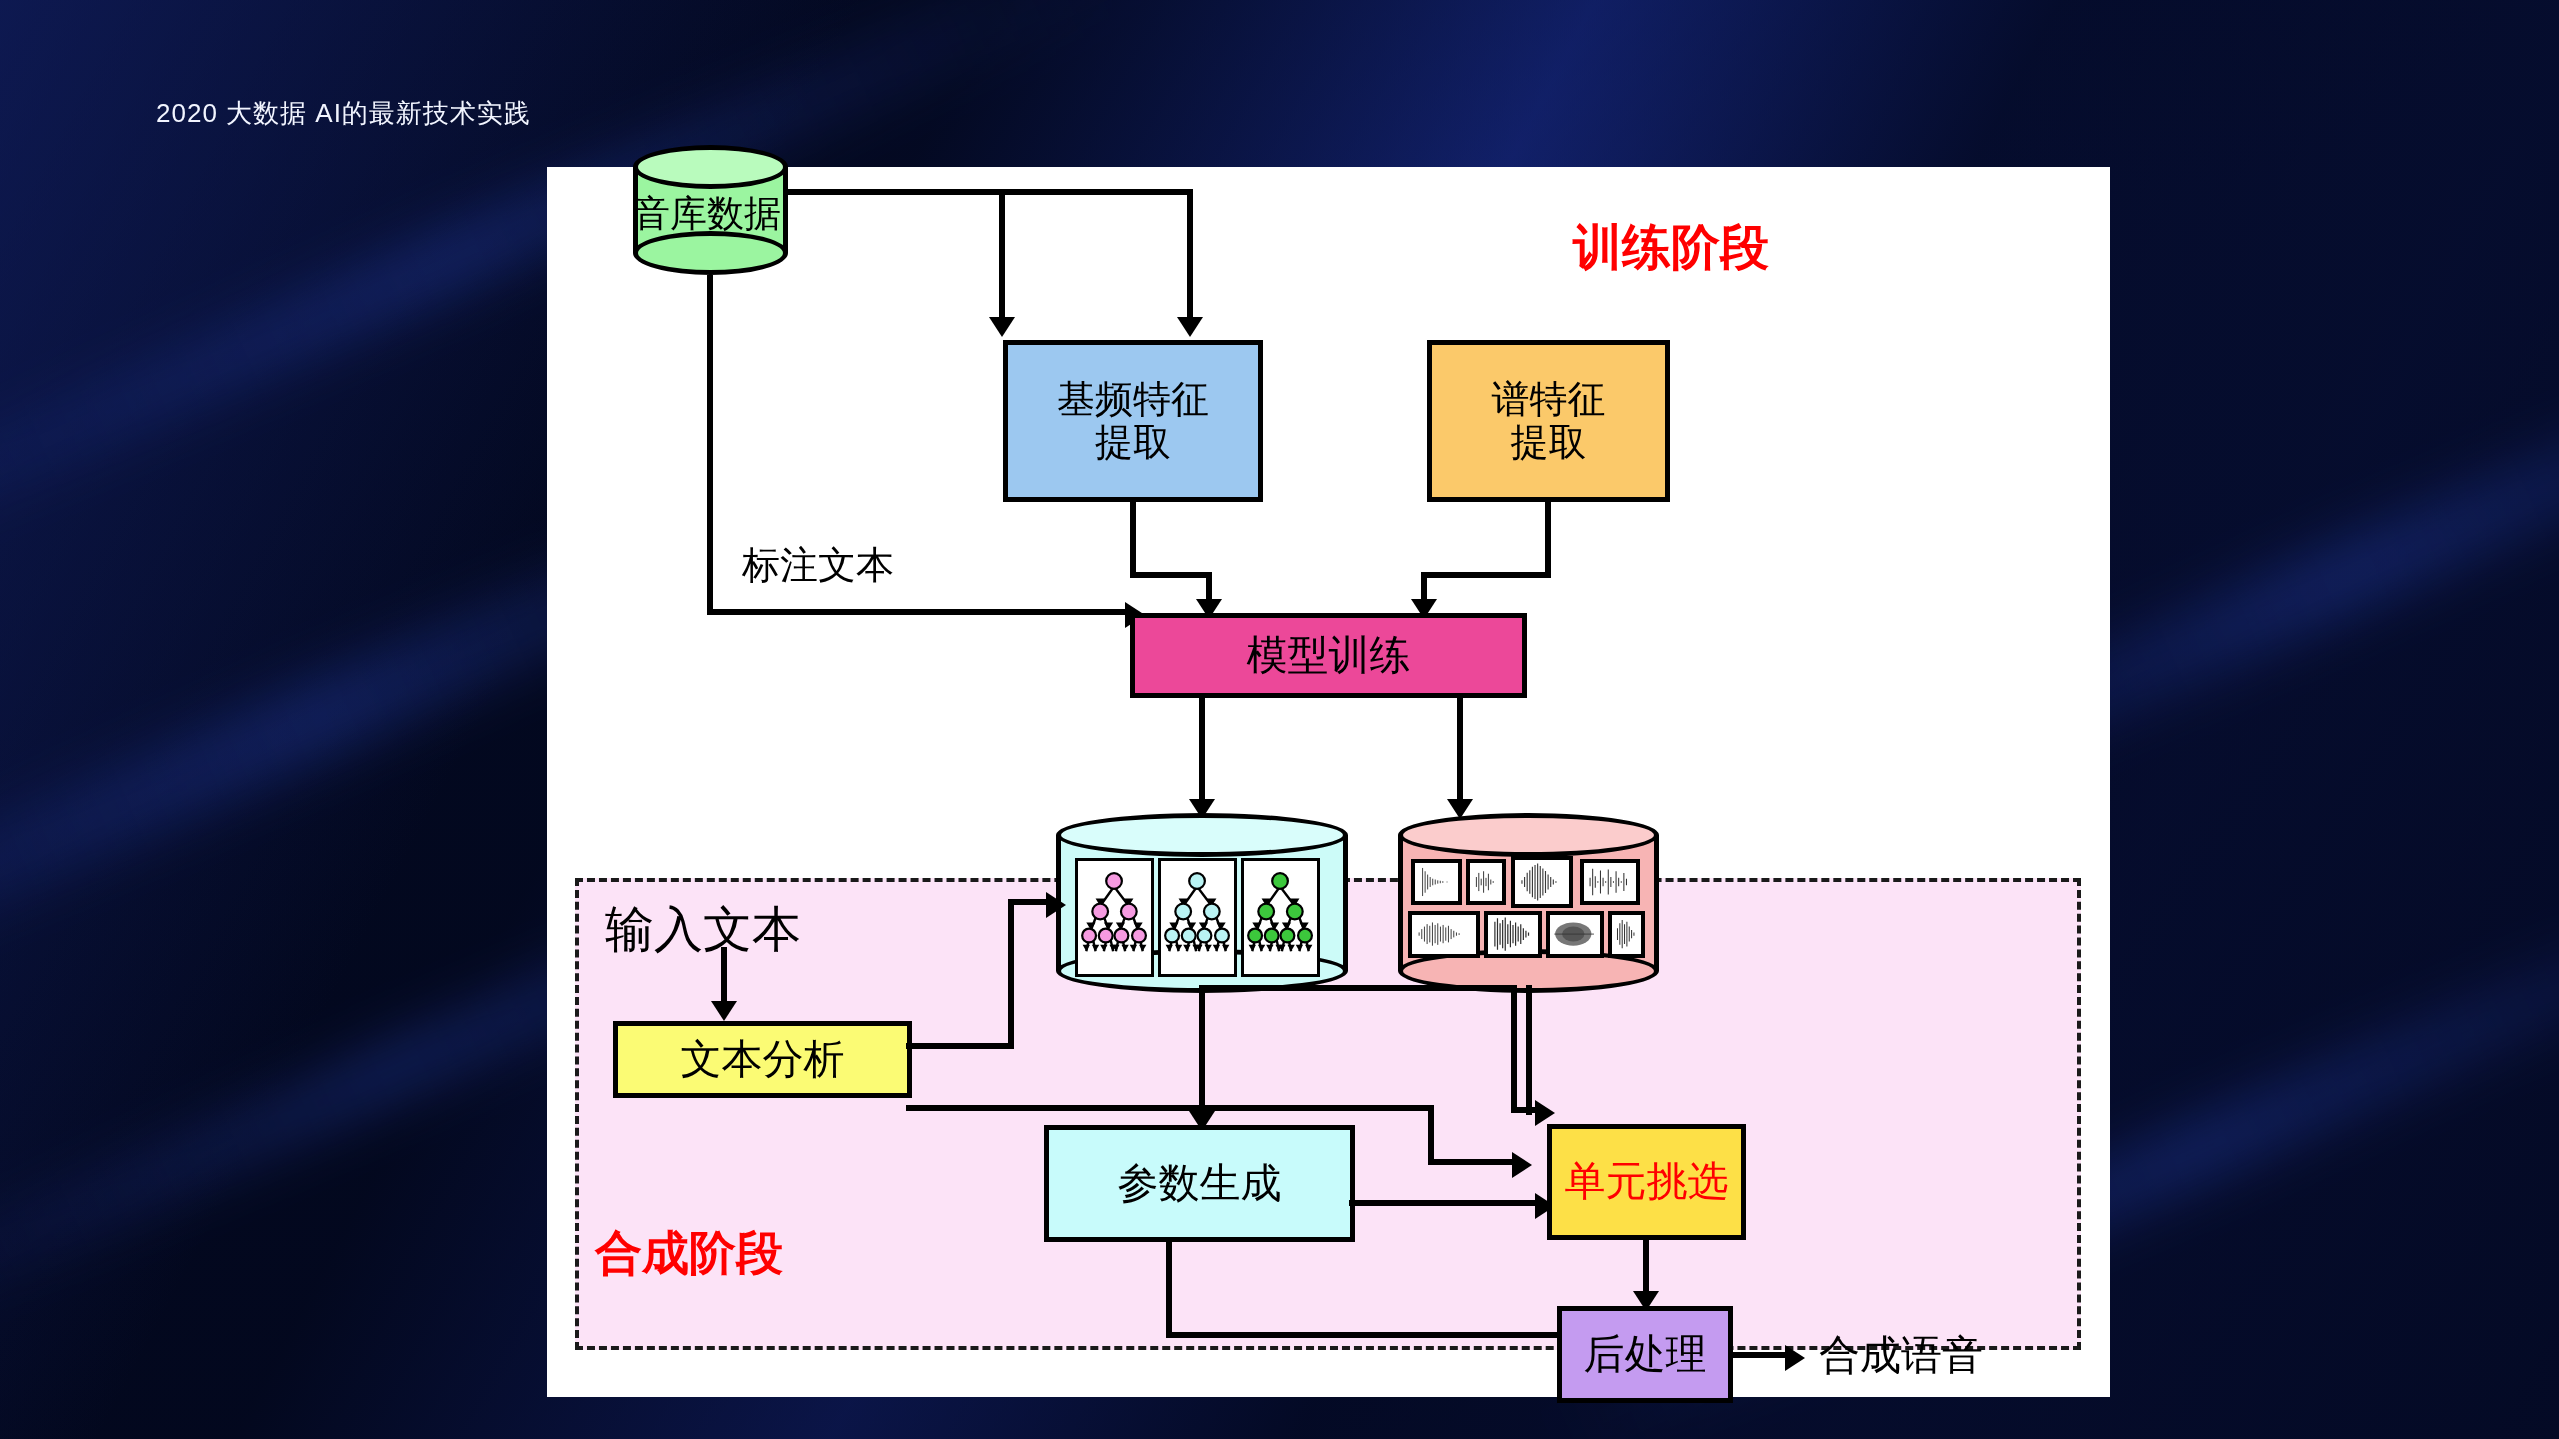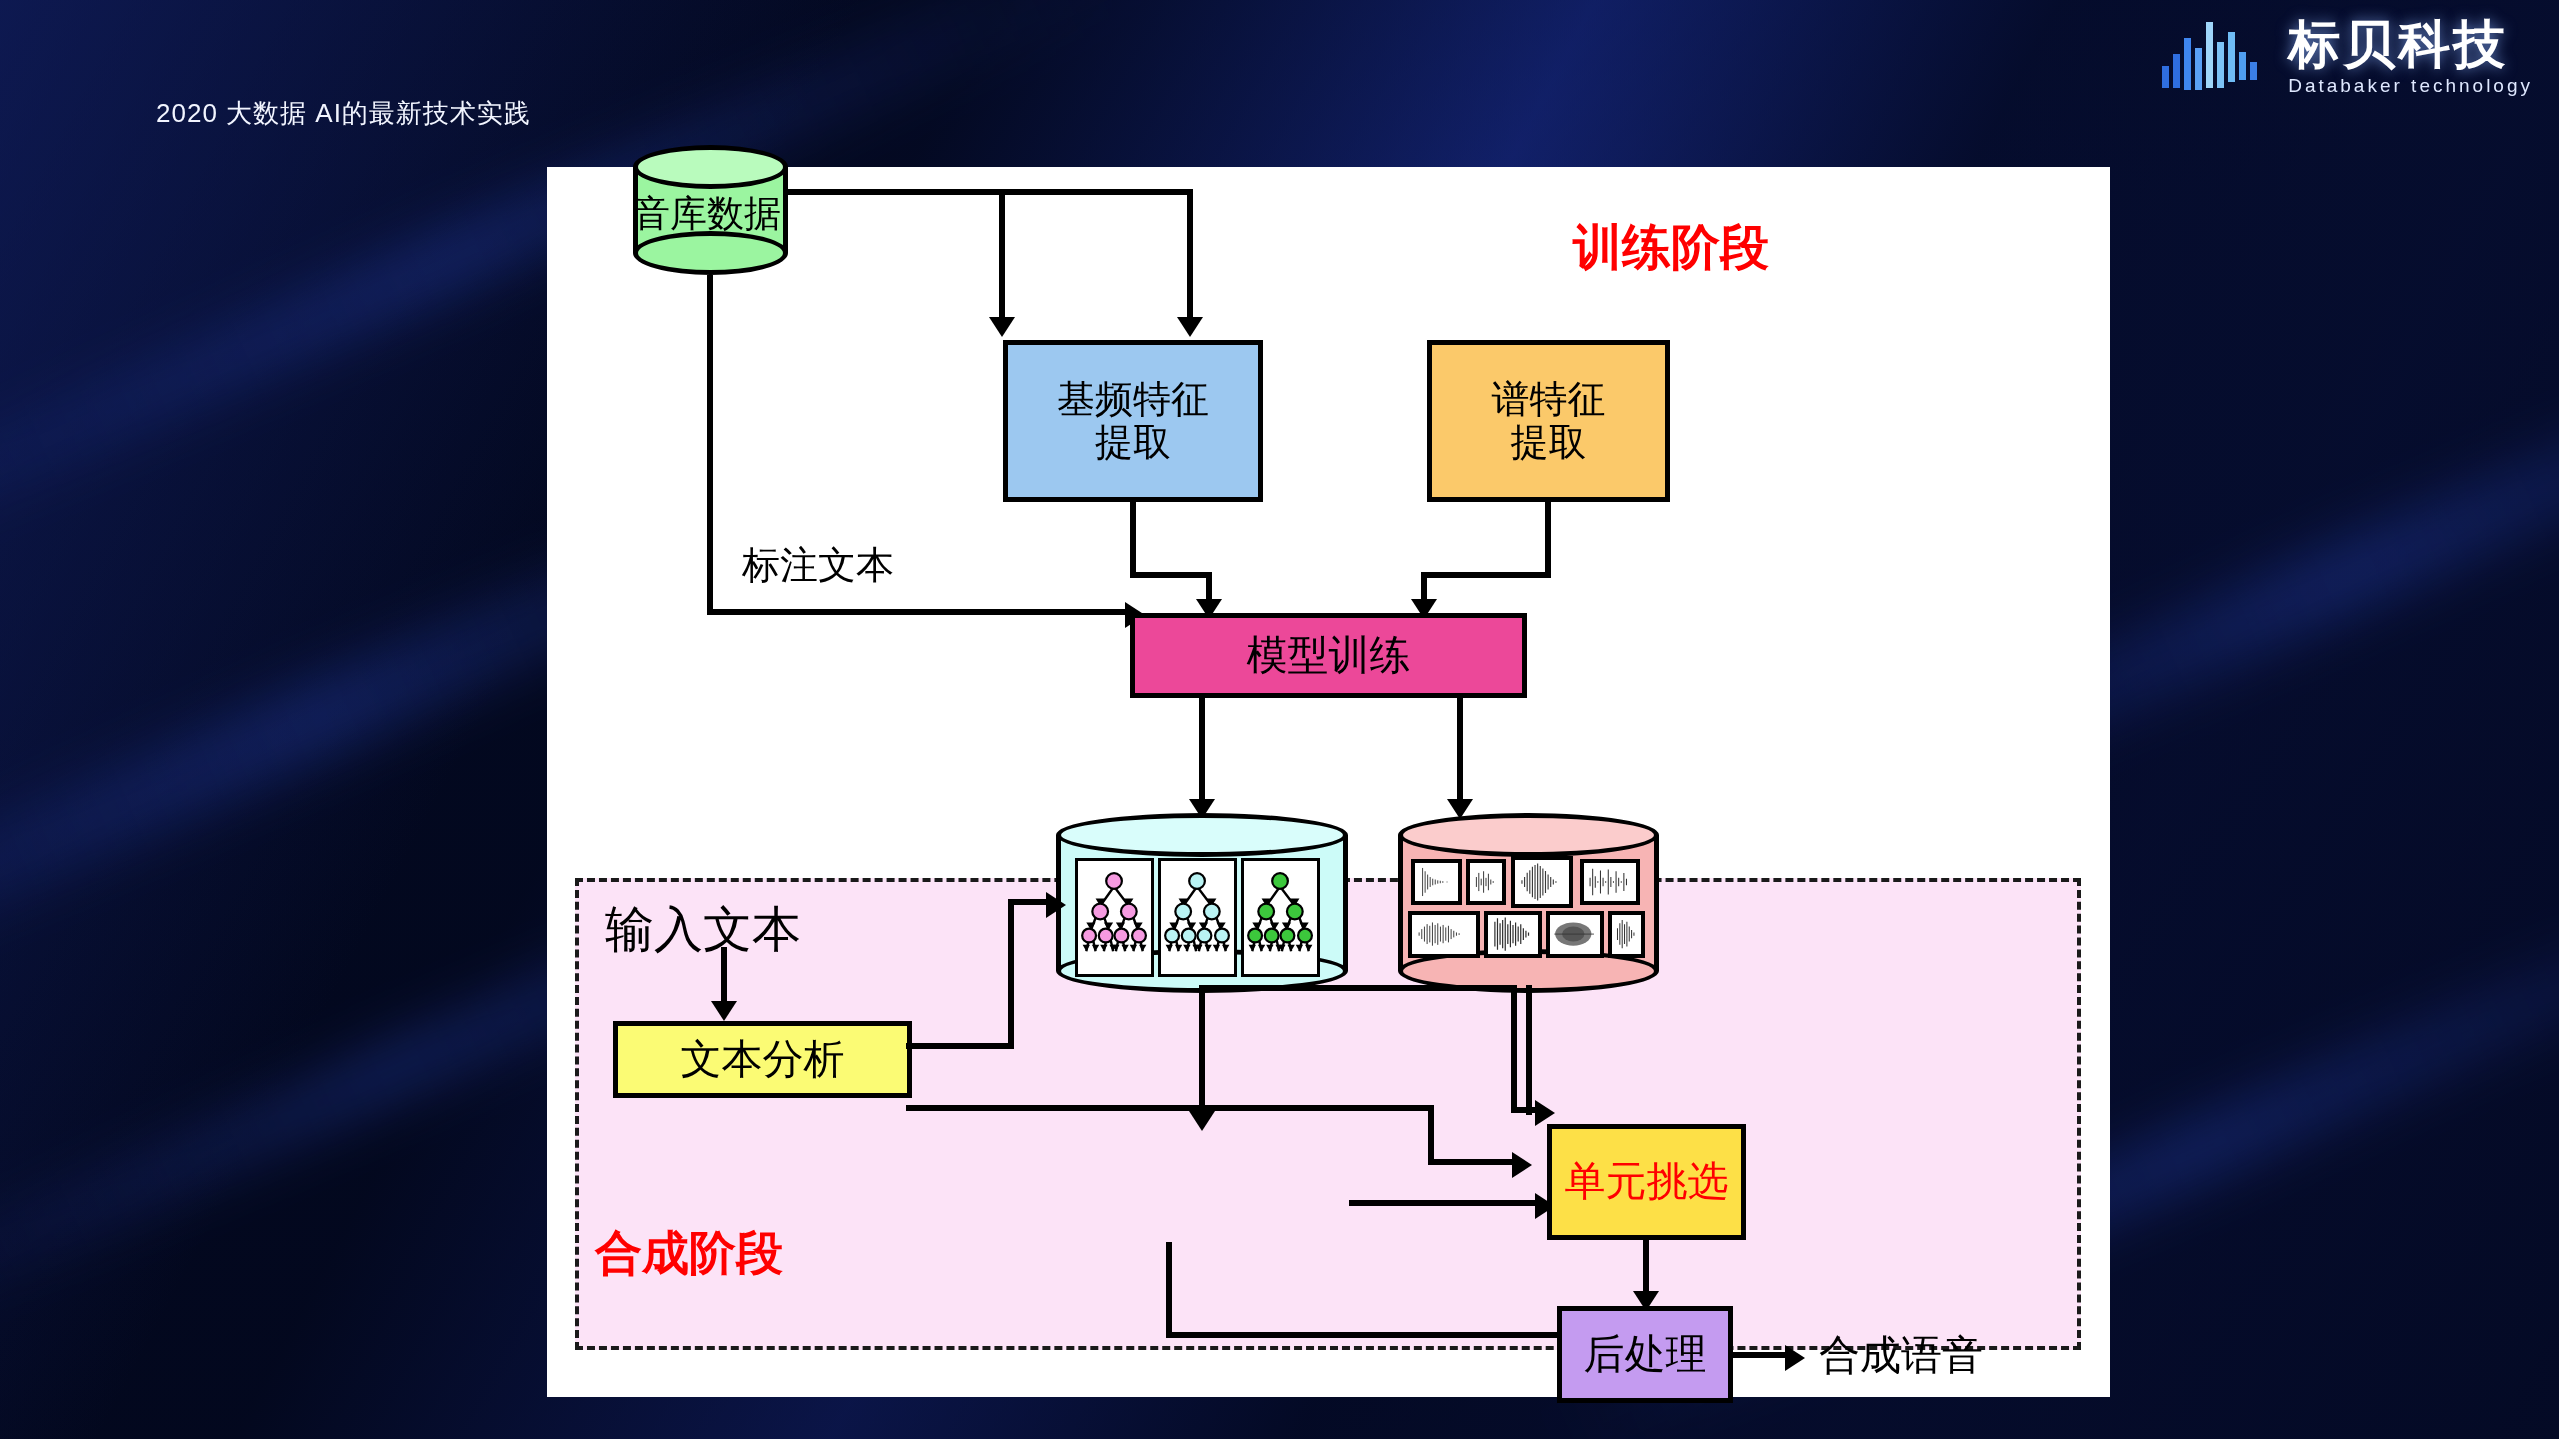--- a/index.html
+++ b/index.html
@@ -73,37 +73,20 @@
 <div id="slide">
 
   <div class="streak" style="left:-300px;top:230px;width:1500px;height:60px;"></div>
   <div class="streak" style="left:-380px;top:680px;width:1400px;height:75px;"></div>
   <div class="streak" style="left:-200px;top:1040px;width:1200px;height:55px;"></div>
   <div class="streak" style="left:1700px;top:540px;width:1300px;height:70px;"></div>
   <div class="streak" style="left:1500px;top:1120px;width:1400px;height:60px;"></div>
 
   <div id="hdr-sub">2020 大数据 AI的最新技术实践</div>
 
-  <div id="brand">
-    <svg id="brand-mark" width="110" height="78" viewBox="0 0 110 78">
-      <rect x="2" y="48" width="7" height="22" fill="#2f6ee0"></rect>
-      <rect x="13" y="36" width="7" height="34" fill="#2f6ee0"></rect>
-      <rect x="24" y="20" width="7" height="52" fill="#3f86ef"></rect>
-      <rect x="35" y="30" width="7" height="42" fill="#5aa0f5"></rect>
-      <rect x="46" y="4" width="7" height="66" fill="#9fd6fa"></rect>
-      <rect x="57" y="24" width="7" height="46" fill="#7dc3f7"></rect>
-      <rect x="68" y="14" width="7" height="50" fill="#6fbcf5"></rect>
-      <rect x="79" y="34" width="7" height="28" fill="#4f9ef0"></rect>
-      <rect x="90" y="44" width="7" height="18" fill="#3b7fe6"></rect>
-    </svg>
-    <div id="brand-text">
-      <div id="brand-cn">标贝科技</div>
-      <div id="brand-en">Databaker technology</div>
-    </div>
-  </div>
 
   <div id="canvas">
 
     <div id="synth-region"></div>
 
     <div class="stage-label" style="left:1026px;top:48px;font-size:49px;color:#ff0000;">训练阶段</div>
 
     <div class="cyl" style="left:86px;top:-22px;width:155px;height:130px;">
       <div class="body" style="top:22px;height:86px;background:#9bf5a0;"></div>
       <div class="top" style="top:0px;height:44px;background:#b9fbbd;"></div>
@@ -347,20 +330,21 @@
     <div class="ln" style="left:652px;top:818px;width:6px;height:132px;"></div>
     <div class="arw down" style="left:642px;top:944px;"></div>
 
     <div class="ln" style="left:652px;top:818px;width:318px;height:6px;"></div>
     <div class="ln" style="left:964px;top:818px;width:6px;height:128px;"></div>
     <div class="ln" style="left:964px;top:940px;width:28px;height:6px;"></div>
     <div class="arw right" style="left:988px;top:933px;"></div>
 
     <div class="ln" style="left:979px;top:818px;width:6px;height:130px;"></div>
 
+    <div class="box" style="left:497px;top:958px;width:311px;height:117px;background:#c8fbfb;font-size:41px;">参数生成</div>
 
     <div class="ln" style="left:802px;top:1033px;width:190px;height:6px;"></div>
     <div class="arw right" style="left:988px;top:1026px;"></div>
 
     <div class="ln" style="left:619px;top:1075px;width:6px;height:96px;"></div>
     <div class="ln" style="left:619px;top:1165px;width:481px;height:6px;"></div>
     <div class="arw right" style="left:1094px;top:1158px;"></div>
 
     <div class="box" style="left:1000px;top:957px;width:199px;height:116px;background:#fde047;font-size:41px;color:#ff0000;">单元挑选</div>
 

